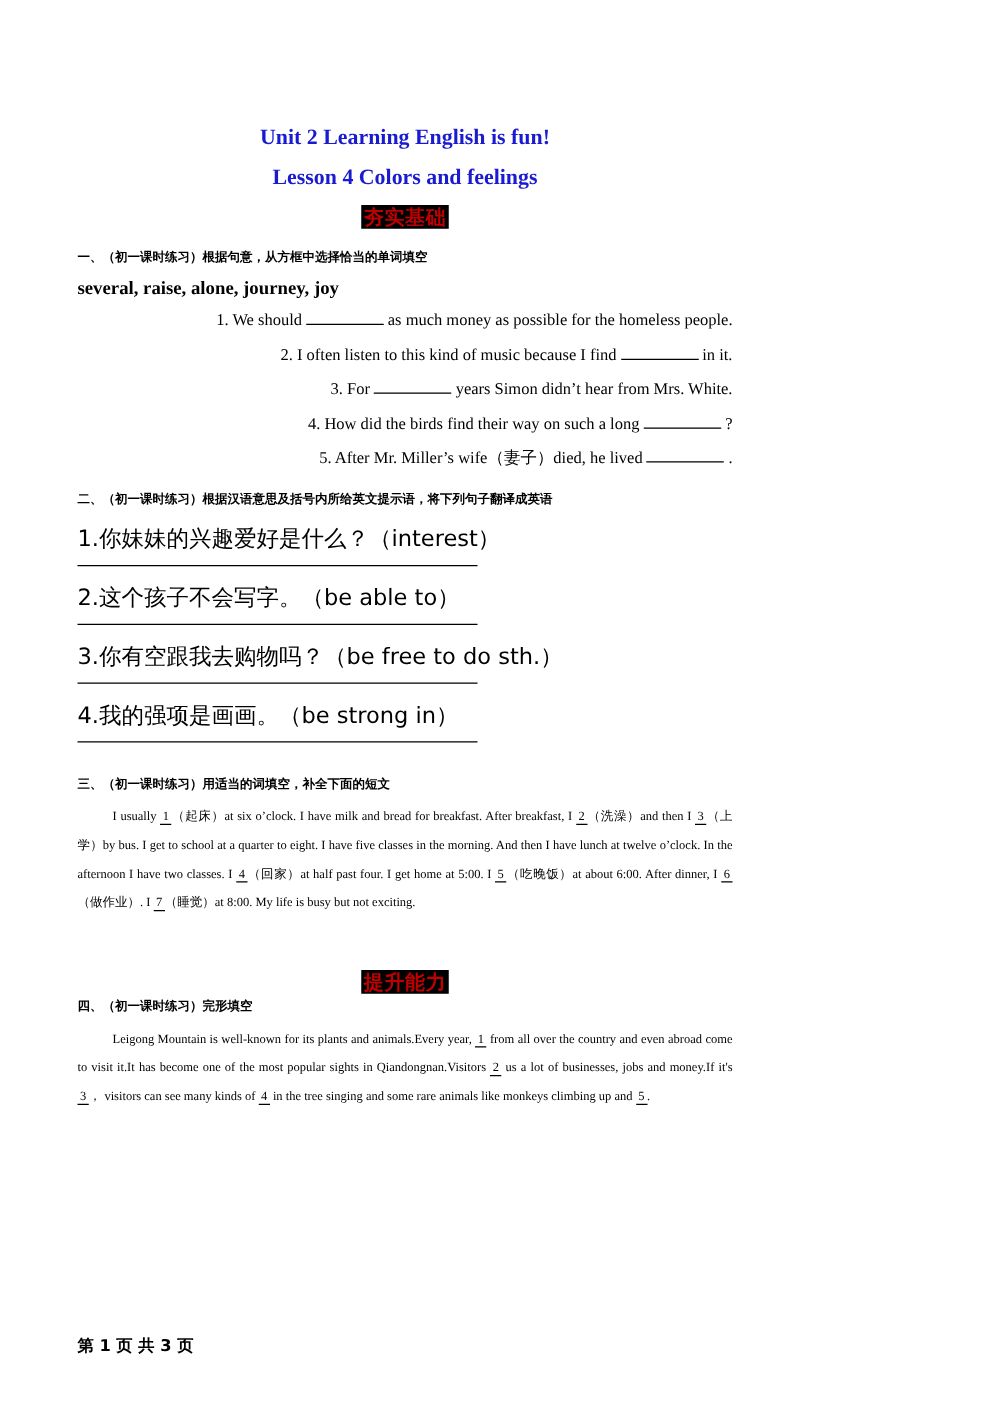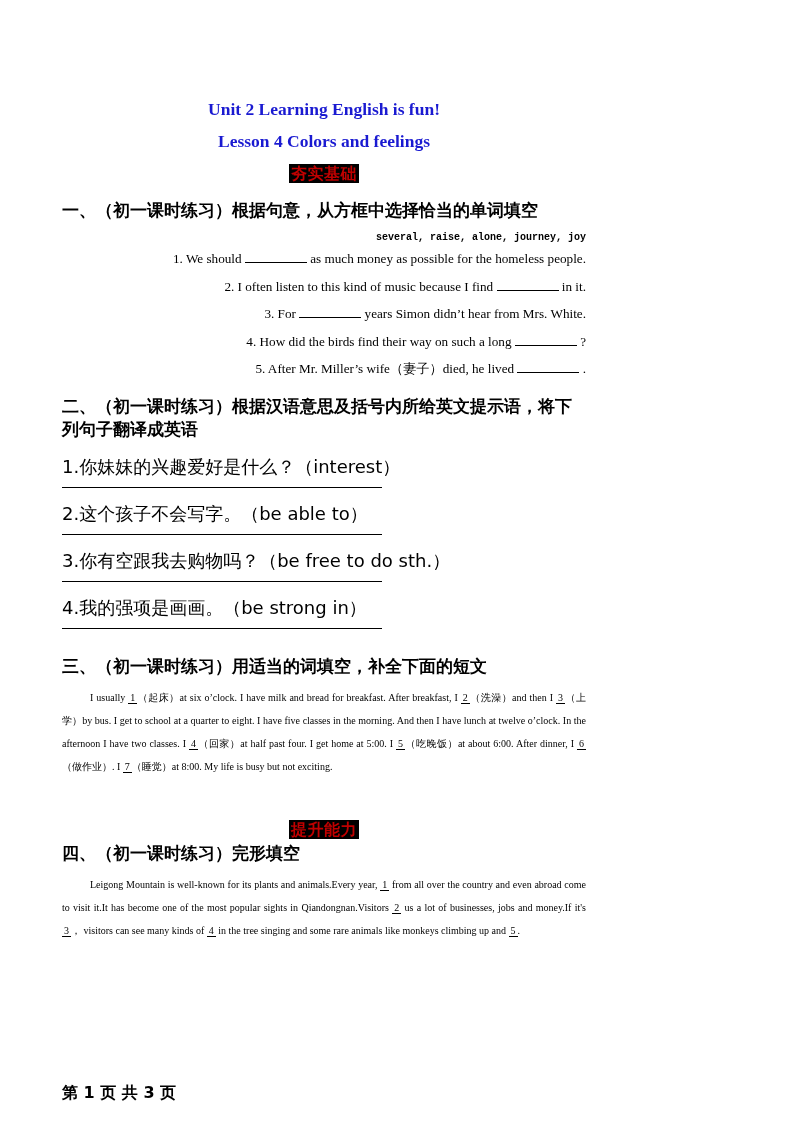--- a/index.html
+++ b/index.html
@@ -42,31 +42,31 @@
     color: #c00000;
     font-weight: bold;
     font-size: 16px;
     font-family: "DejaVu Sans", sans-serif;
     padding: 0 2px;
     letter-spacing: 0.5px;
   }
 
   .q-head {
     font-weight: bold;
-    font-size: 17px;
+    font-size: 10px;
     margin-top: 14px;
     font-family: "Liberation Serif", serif;
     letter-spacing: 0px;
   }
   .wordbank {
-    text-align: right;
+    text-align: left;
     font-weight: bold;
-    font-size: 10px;
+    font-size: 15px;
     margin-top: 10px;
-    font-family: Liberation Mono, monospace;
+    font-family: Liberation Serif, serif;
   }
   .line {
     font-size: 13.2px;
     line-height: 22.5px;
     margin-top: 5px;
     font-family: "Liberation Serif", serif;
     text-align: right;
   }
   .blank-s {
     display: inline-block;
@@ -97,22 +97,22 @@
   }
   .para .indent { display: inline-block; width: 28px; }
   .ublank {
     border-bottom: 1px solid #000;
     padding: 0 2px;
   }
   .spacer-lg { height: 34px; }
   .footer {
     position: absolute;
     left: 62px;
-    bottom: 18px;
-    font-size: 16px;
+    bottom: 36px;
+    font-size: 13px;
     font-weight: bold;
     font-family: "DejaVu Sans", sans-serif;
   }
 </style>
 </head>
 <body>
 
 <div class="page">
 
   <div class="title-line title-1">Unit 2 Learning English is fun!</div>

